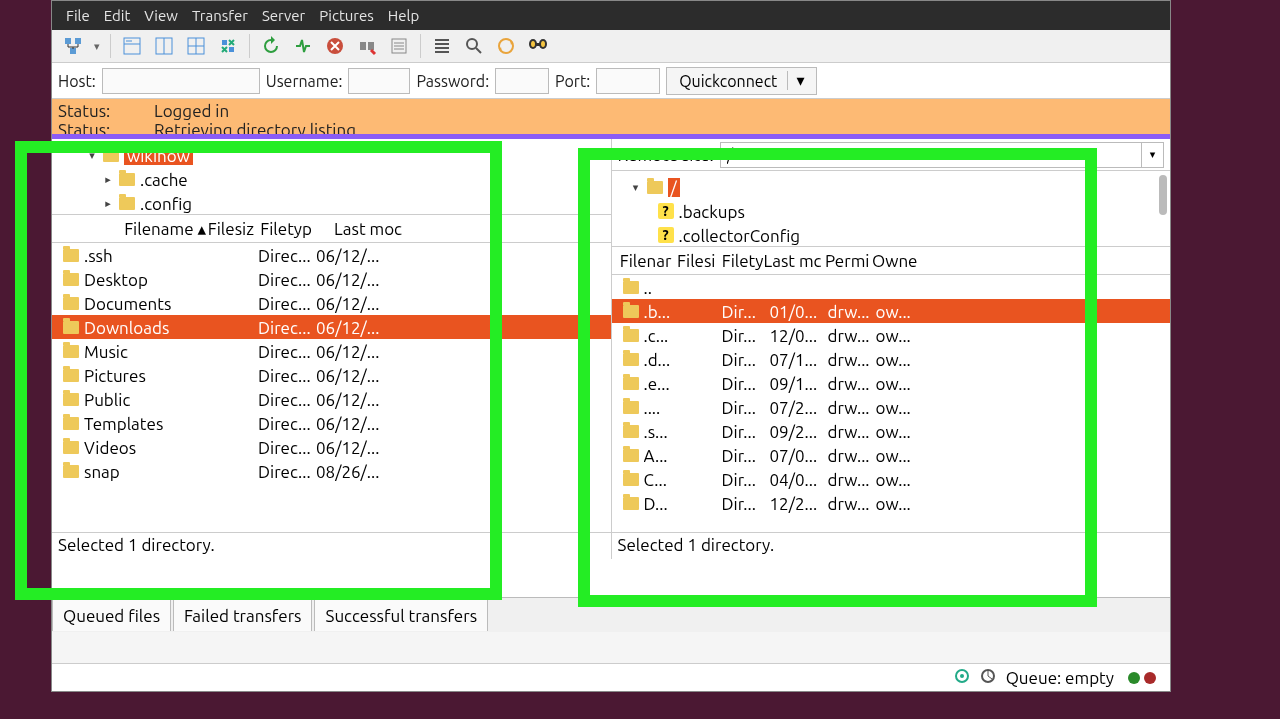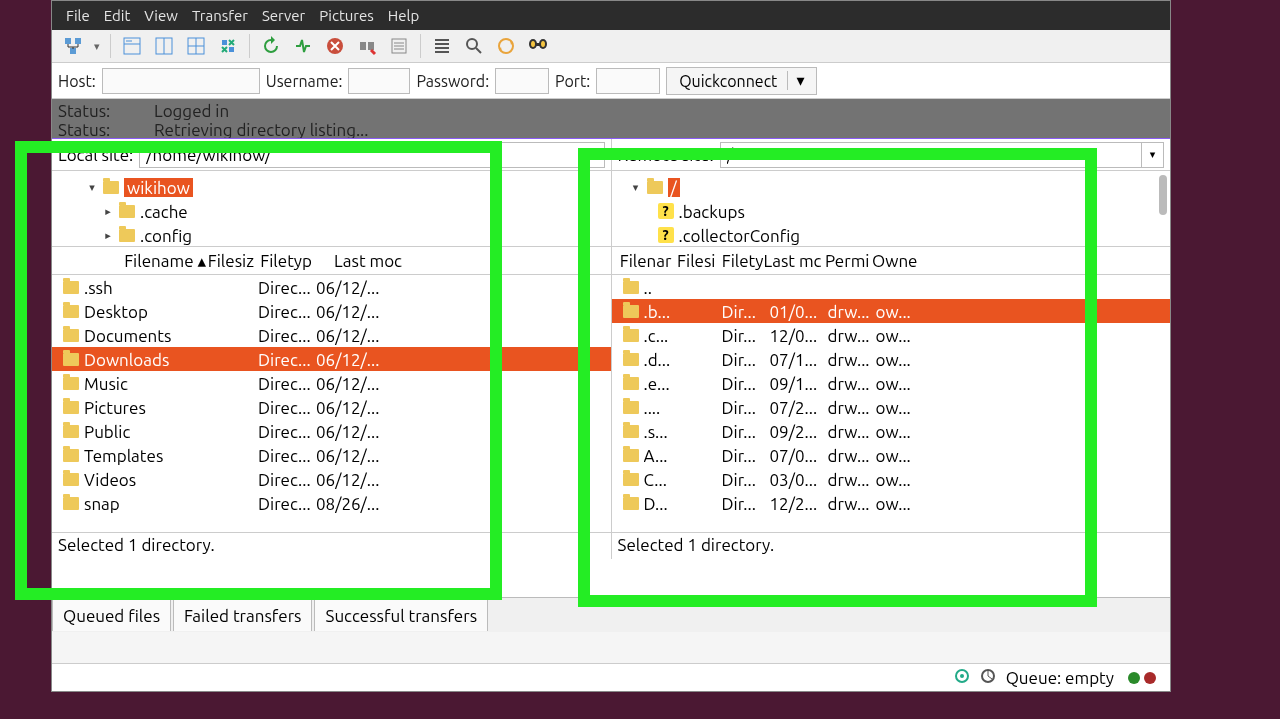--- a/index.html
+++ b/index.html
@@ -8,21 +8,21 @@
 .menubar { background: #2c2c2c; color: #e4e4e4; height: 29px; display: flex; align-items: center; padding-left: 14px; font-size: 15px; }
 .menubar span { margin-right: 14px; cursor: default; }
 .toolbar { background: #f0f0f0; height: 33px; border-bottom: 1px solid #ccc; display: flex; align-items: center; padding-left: 10px; gap: 10px; }
 .toolbar .icon { width: 22px; height: 22px; display: inline-flex; align-items: center; justify-content: center; }
 .toolbar .sep { width: 1px; height: 24px; background: #ccc; }
 .quickconn { background: #fff; height: 36px; display: flex; align-items: center; padding: 0 6px; gap: 6px; font-size: 16px; border-bottom: 1px solid #ccc; }
 .quickconn label { color: #222; }
 .quickconn input { background: #fafafa; border: 1px solid #bbb; height: 26px; padding: 0 4px; }
 .quickconn .btn { background: #f5f5f5; border: 1px solid #bbb; height: 28px; padding: 0 12px; display: flex; align-items: center; font-size: 16px; }
 .quickconn .btn .chev { margin-left: 10px; border-left: 1px solid #bbb; padding-left: 8px; }
-.status-log { background: #737373; padding: 2px 6px; font-size: 17px; color: #222; border-bottom: 1px solid #8b5cf6; height: 40px; overflow: hidden; }
+.status-log { background: #fdba74; padding: 2px 6px; font-size: 17px; color: #222; border-bottom: 5px solid #8b5cf6; height: 40px; overflow: hidden; }
 .status-log div { display: flex; }
 .status-log .lbl { width: 96px; }
 .panels { display: flex; height: 420px; position: relative; }
 .pane { flex: 1; display: flex; flex-direction: column; background: #fff; border-right: 1px solid #ccc; }
 .siterow { display: flex; align-items: center; height: 32px; padding: 0 6px; font-size: 17px; border-bottom: 1px solid #ccc; }
 .siterow label { margin-right: 6px; }
 .siterow input { flex: 1; background: #fff; border: 1px solid #bbb; height: 26px; padding: 0 6px; font-size: 17px; }
 .siterow .chev { width: 22px; height: 26px; border: 1px solid #bbb; border-left: none; display: flex; align-items: center; justify-content: center; font-size: 11px; }
 .tree { height: 76px; overflow: hidden; border-bottom: 1px solid #ccc; padding: 4px 8px; font-size: 17px; position: relative; }
 .tree .node { display: flex; align-items: center; height: 24px; }
@@ -187,24 +187,20 @@
       </div>
       <div>
         <span class="lbl">Status:</span>
         <span>Retrieving directory listing...</span>
       </div>
     </div>
 
   <div class="panels">
 
     <div class="pane">
-      <div class="siterow">
-        <label>Local site:</label>
-        <input value="/home/wikihow/" style="">
-      </div>
       <div class="tree" id="localtree">
           <div class="node" style="padding-left: 26px;">
             <span class="twist">▾</span>
             <span class="folder-icon"></span>
             <span class="sel-text">wikihow</span>
           </div>
           <div class="node" style="padding-left: 42px;">
             <span class="twist">▸</span>
             <span class="folder-icon"></span>
             <span>.cache</span>
@@ -380,21 +376,21 @@
     <span class="cell" style="width:78px">A...</span>
     <span class="cell" style="width:48px">Dir...</span>
     <span class="cell" style="width:58px">07/0...</span>
     <span class="cell" style="width:48px">drw...</span>
     <span class="cell" style="width:48px">ow...</span>
   </div>
           <div class="row">
     <span class="folder-icon"></span>
     <span class="cell" style="width:78px">C...</span>
     <span class="cell" style="width:48px">Dir...</span>
-    <span class="cell" style="width:58px">03/0...</span>
+    <span class="cell" style="width:58px">04/0...</span>
     <span class="cell" style="width:48px">drw...</span>
     <span class="cell" style="width:48px">ow...</span>
   </div>
           <div class="row">
     <span class="folder-icon"></span>
     <span class="cell" style="width:78px">D...</span>
     <span class="cell" style="width:48px">Dir...</span>
     <span class="cell" style="width:58px">12/2...</span>
     <span class="cell" style="width:48px">drw...</span>
     <span class="cell" style="width:48px">ow...</span>

